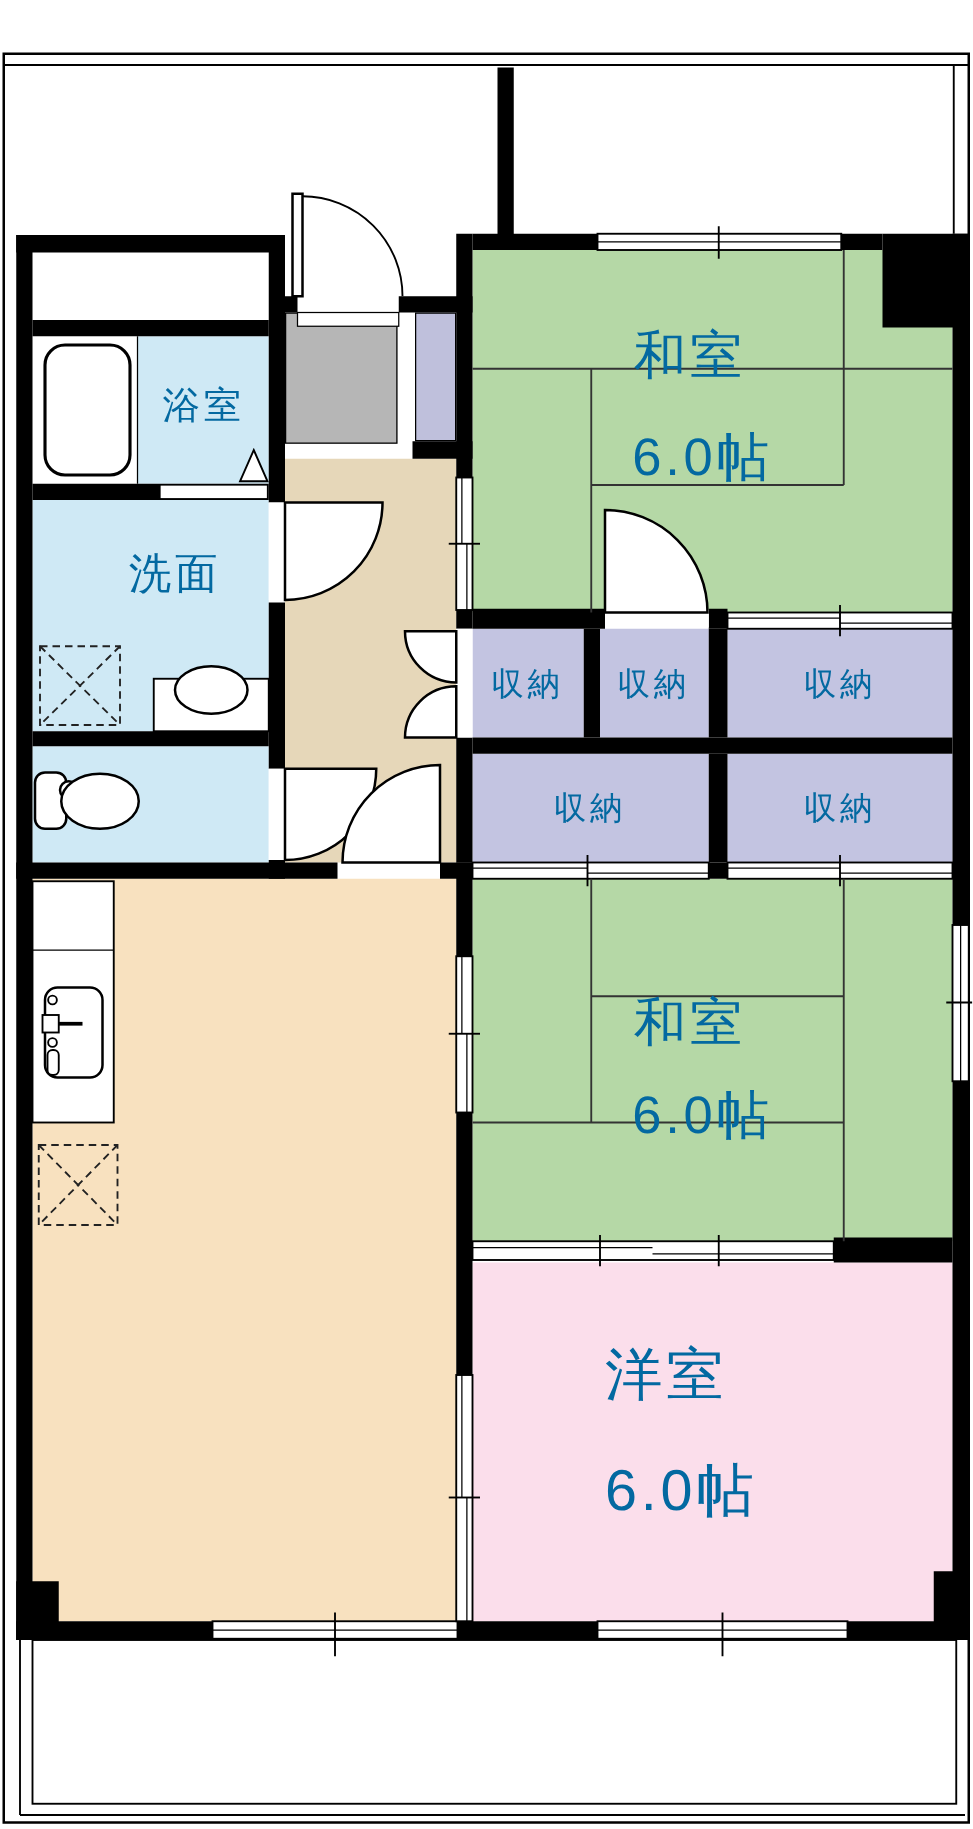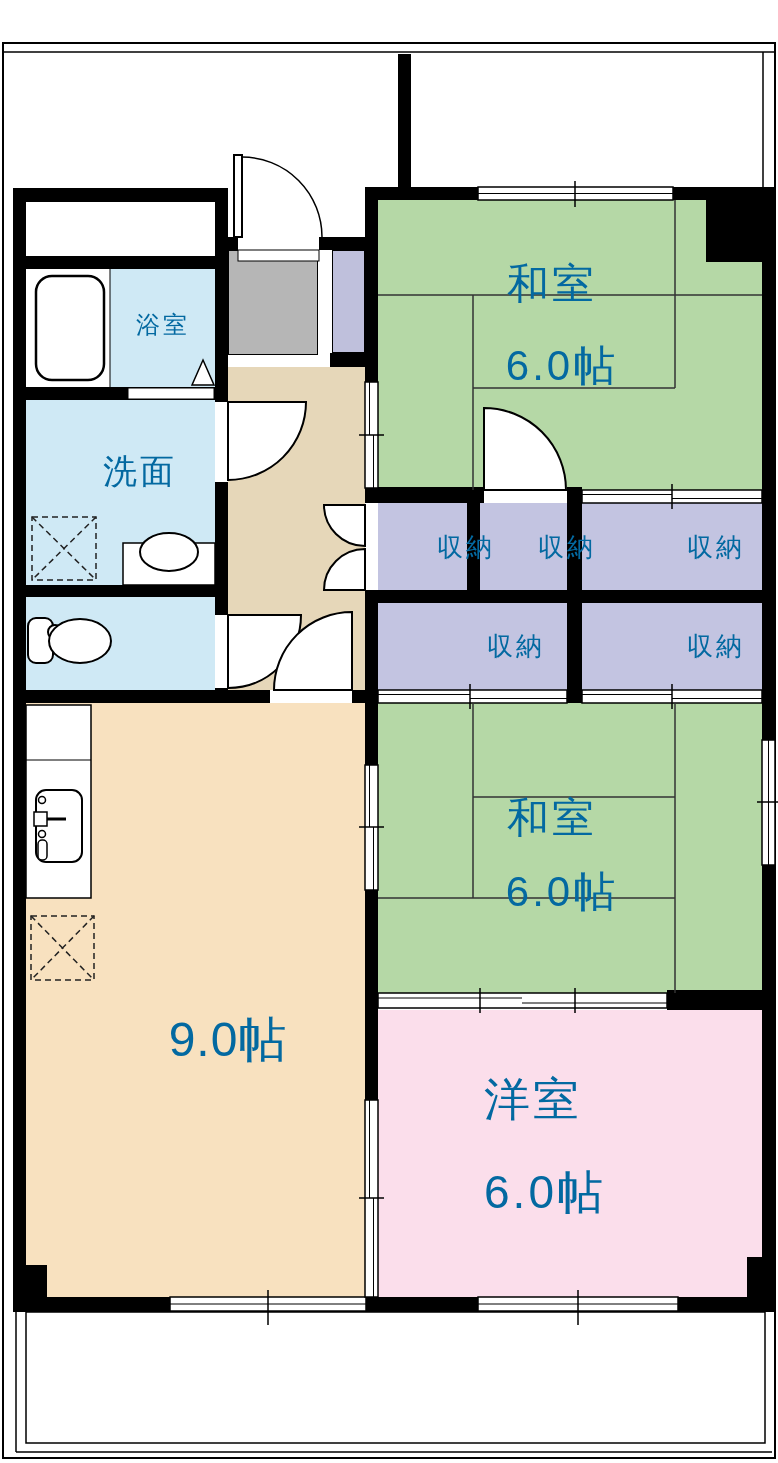--- a/index.html
+++ b/index.html
@@ -11,21 +11,21 @@
   .fill-western{background:var(--c-western-room);}
   .fill-ldk{background:var(--c-ldk);}
   .fill-hall{background:var(--c-hallway);}
   .fill-wet{background:var(--c-wet-area);}
   .fill-genkan{background:var(--c-genkan);border:1px solid #000;}
   .fill-shoe{background:var(--c-shoe-cabinet);border:1px solid #000;}
   svg.overlay{position:absolute;left:0;top:0;z-index:2;}
   .lbl{position:absolute;z-index:3;transform:translate(-50%,-50%);color:#0369a1;
        white-space:nowrap;letter-spacing:3px;line-height:1;}
   .lbl.latin{letter-spacing:1px;}
-  .fs26{font-size:26px;margin-left:44px;} .fs30{font-size:24px;text-align:right;} .fs34{font-size:34px;}
+  .fs26{font-size:26px;} .fs30{font-size:30px;text-align:right;} .fs34{font-size:34px;}
   .fs42{font-size:42px;} .fs46{font-size:46px;} .fs48{font-size:48px;} .fs54{font-size:54px;}
 </style>
 </head>
 <body>
 
 <div id="plan">
 
   <div class="room fill-tatami" style="left:378px;top:200px;width:384px;height:290px;"></div>
   <div class="room fill-closet" style="left:378px;top:503px;width:89px;height:87px;"></div>
   <div class="room fill-closet" style="left:480px;top:503px;width:87px;height:87px;"></div>
@@ -218,21 +218,20 @@
       <line x1="378" y1="898" x2="675" y2="898"></line>
     </g>
   </svg>
 
   <div class="lbl fs42" style="left:552px;top:284px;">和室</div>
   <div class="lbl fs42" style="left:562px;top:366px;">6.0帖</div>
   <div class="lbl fs42" style="left:552px;top:818px;">和室</div>
   <div class="lbl fs42" style="left:562px;top:892px;">6.0帖</div>
   <div class="lbl fs46" style="left:533px;top:1099px;">洋室</div>
   <div class="lbl fs46" style="left:545px;top:1192px;">6.0帖</div>
-  <div class="lbl latin fs48" style="left:228px;top:1040px;">9.0帖</div>
   <div class="lbl fs30" style="left:163px;top:325px;">浴室</div>
-  <div class="lbl fs34" style="left:140px;top:459px;margin-top:12px;">洗面</div>
+  <div class="lbl fs34" style="left:140px;top:459px;">洗面</div>
   <div class="lbl fs26" style="left:422px;top:547px;">収納</div>
   <div class="lbl fs26" style="left:523px;top:547px;">収納</div>
   <div class="lbl fs26" style="left:672px;top:547px;">収納</div>
   <div class="lbl fs26" style="left:472px;top:646px;">収納</div>
   <div class="lbl fs26" style="left:672px;top:646px;">収納</div>
 </div>
 
 </body></html>

